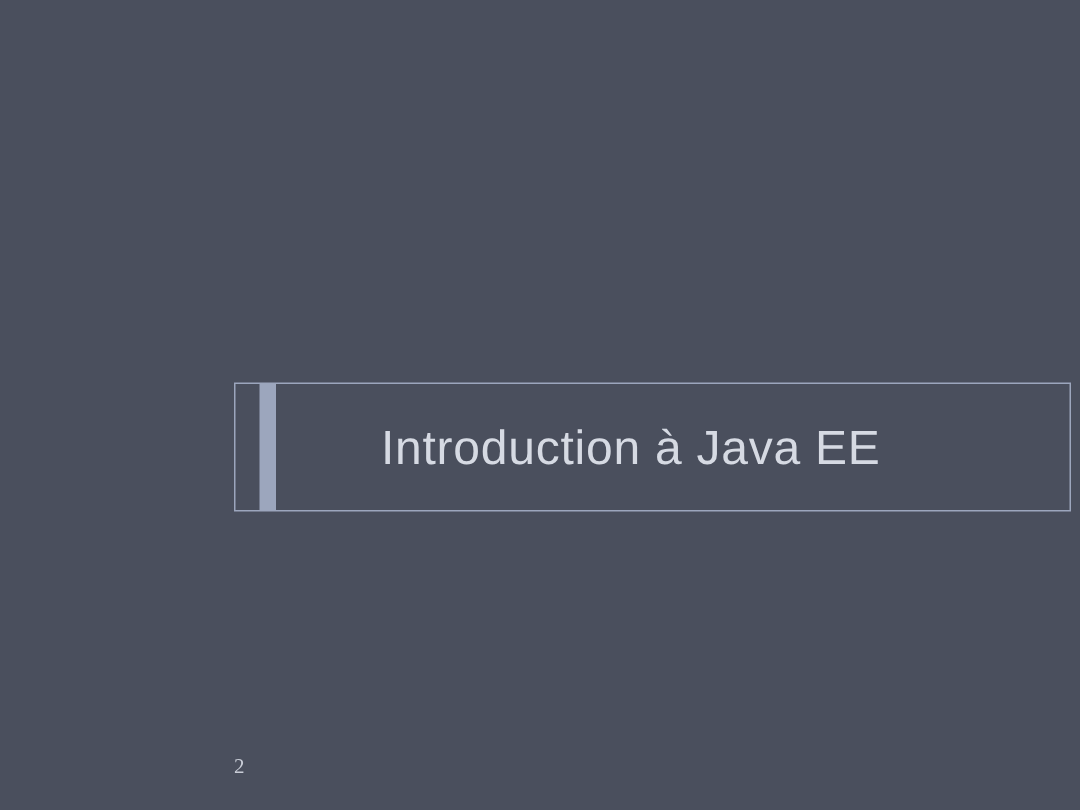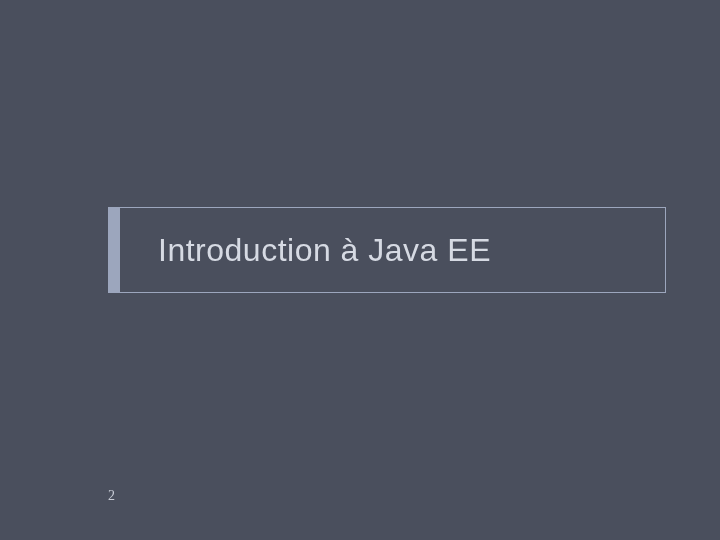--- a/index.html
+++ b/index.html
@@ -1,16 +1,16 @@
 <!DOCTYPE html>
 <html><head>
   <meta charset="utf-8">
   <style>
     * {
-      margin: 0;
+      margin: 16px;
       padding: 0;
       box-sizing: border-box;
     }
     body {
       width: 720px;
       height: 540px;
       background-color: #4a4f5d;
       font-family: Arial, Helvetica, sans-serif;
       position: relative;
       overflow: hidden;

